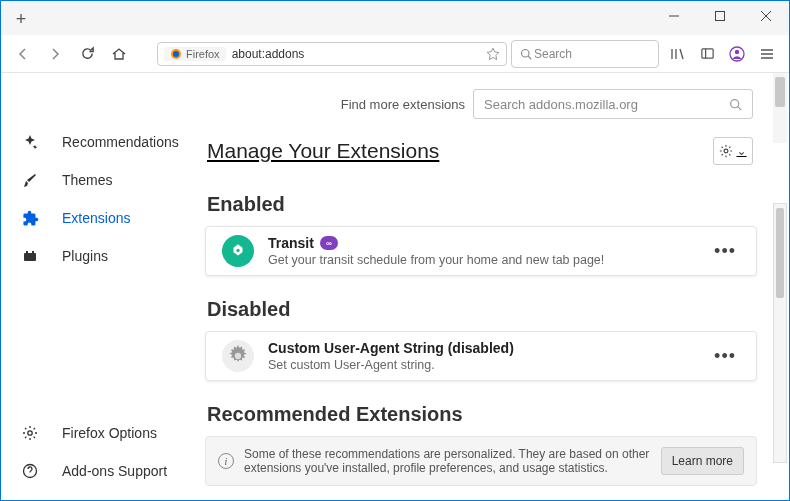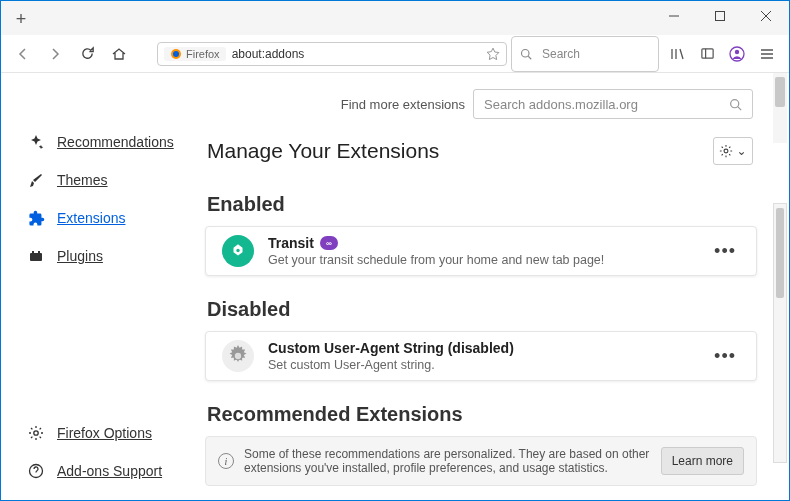--- a/index.html
+++ b/index.html
@@ -14,39 +14,39 @@
 .winbtns { margin-left: auto; display: flex; }
 .winbtn { width: 46px; height: 30px; display: flex; align-items: center; justify-content: center; color: #444; font-size: 11px; }
 
 
 .toolbar { height: 38px; display: flex; align-items: center; padding: 0 8px; gap: 4px; border-bottom: 1px solid #e5e5e5; }
 .navbtn { width: 28px; height: 28px; border-radius: 4px; display: flex; align-items: center; justify-content: center; color: #888; }
 .navbtn.active { color: #444; }
 .urlbar { flex: 0 0 350px; height: 24px; border: 1px solid #ccc; border-radius: 4px; display: flex; align-items: center; padding: 0 6px; gap: 6px; font-size: 12px; }
 .firefox-pill { display:flex; align-items:center; gap:4px; background:#f5f5f5; border-radius:3px; padding:1px 6px; color:#666; font-size:11px; }
 .urlbar .star { margin-left: auto; color: #888; }
-.searchbar { flex: 0 0 148px; height: 36px; border: 1px solid #ccc; border-radius: 4px; display: flex; align-items: center; padding: 0 8px; font-size: 12px; color: #888; gap:10px; }
+.searchbar { flex: 0 0 148px; height: 28px; border: 1px solid #ccc; border-radius: 4px; display: flex; align-items: center; padding: 0 8px; font-size: 12px; color: #888; gap:2px; }
 .toolicons { margin-left: auto; display: flex; gap: 2px; }
 .toolicons .navbtn { color: #555; }
 
 
 .content { position: absolute; top: 72px; left: 0; right: 0; bottom: 0; display: flex; }
 .sidebar { width: 200px; padding: 50px 0 10px 0; display: flex; flex-direction: column; }
-.side-item { display: flex; align-items: center; gap: 12px; padding: 10px 26px; font-size: 14px; color: #333; cursor: pointer; text-decoration: underline; }
+.side-item { display: flex; align-items: center; gap: 23px; padding: 10px 20px; font-size: 14px; color: #333; cursor: pointer; }
 .side-item.selected { color: #0060df; font-weight: 400; }
 .side-item .ico { width: 18px; height:18px; display:flex; align-items:center; justify-content:center; color:#333; }
 .side-item.selected .ico { color:#0060df; }
 .side-bottom { margin-top: auto; }
 
 .main { flex: 1; padding: 0 12px 0 0; overflow-y: auto; position:relative; }
 .findrow { display:flex; align-items:center; justify-content:flex-end; gap:8px; padding: 16px 24px 18px 0; font-size:13px; color:#555; }
 .searchaddons { width: 280px; height: 30px; border:1px solid #ccc; border-radius:3px; padding:0 10px; font-size:13px; color:#888; display:flex; align-items:center; }
 .searchaddons .mag { margin-left:auto; color:#999; }
 
-.headrow { display:flex; align-items:center; justify-content:space-between; padding: 0 24px 10px 6px; }
+.headrow { display:flex; align-items:center; justify-content:space-between; padding: 0 24px 10px 6px; text-decoration: underline; }
 h1 { font-size: 21px; font-weight: 400; color: #222; }
 .gearbtn { width:40px; height:28px; border:1px solid #ccc; border-radius:3px; display:flex; align-items:center; justify-content:center; gap:3px; color:#444; font-size:12px; }
 
 h2 { font-size: 20px; font-weight: 600; color: #333; padding: 18px 6px 10px; }
 .card { background:#fff; border:1px solid #e5e5e5; border-radius:4px; box-shadow:0 1px 3px rgba(0,0,0,0.08); padding:8px 16px; margin:0 20px 4px 4px; display:flex; align-items:center; gap:14px; }
 .exticon { width:32px; height:32px; border-radius:50%; display:flex; align-items:center; justify-content:center; flex-shrink:0; }
 .exticon.transit { background:#13b890; color:#fff; }
 .exticon.custom { background:#eee; }
 .extbody { flex:1; }
 .extname { font-size:14px; font-weight:600; color:#222; display:flex; align-items:center; gap:6px; }

